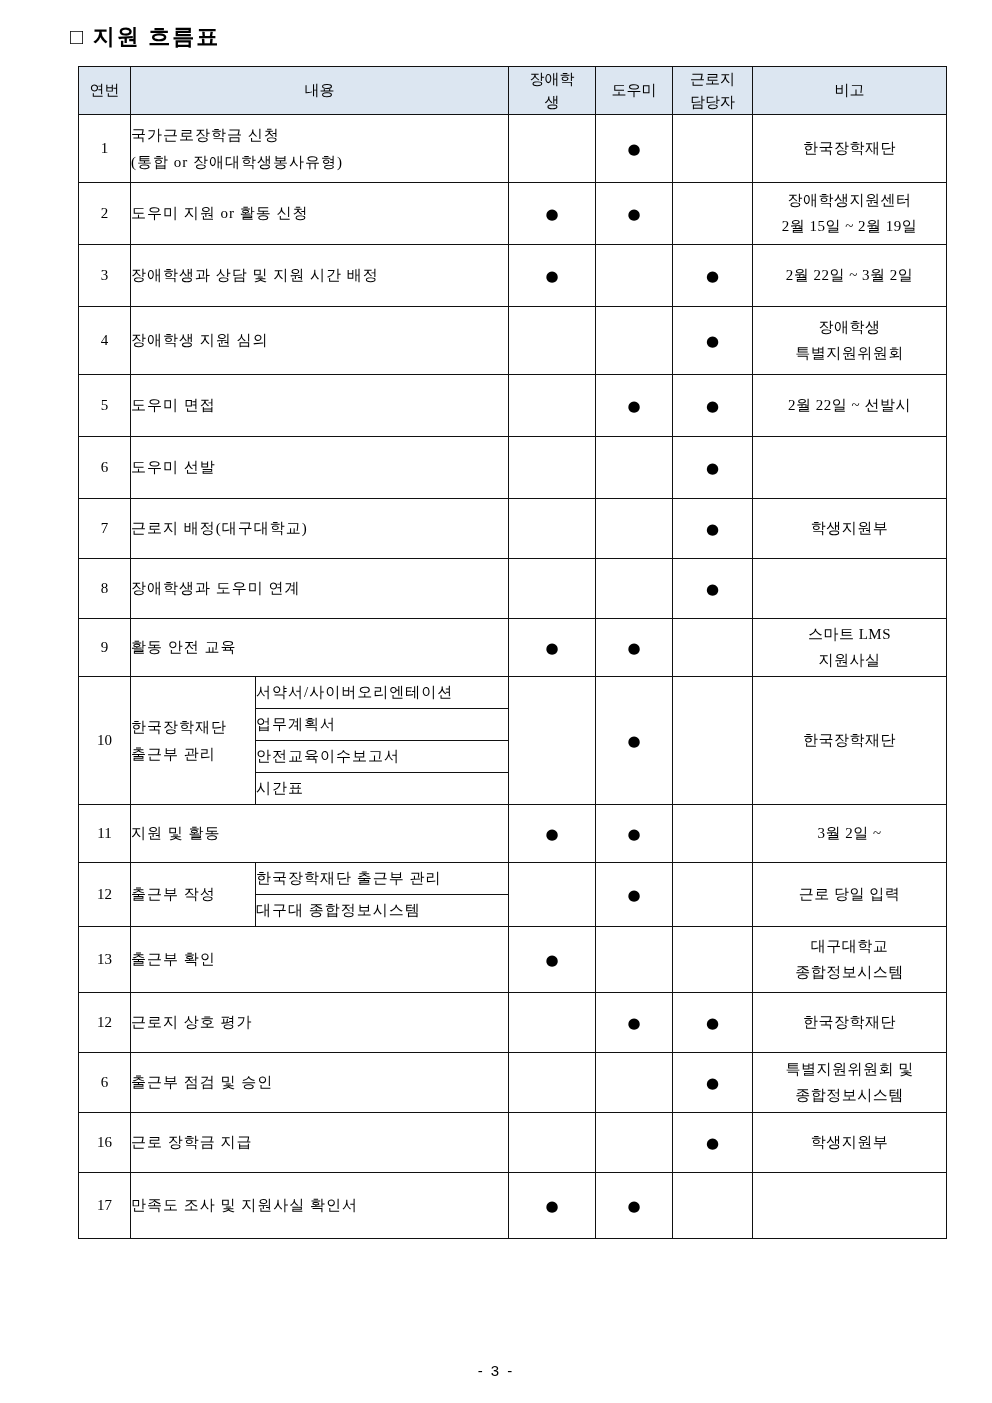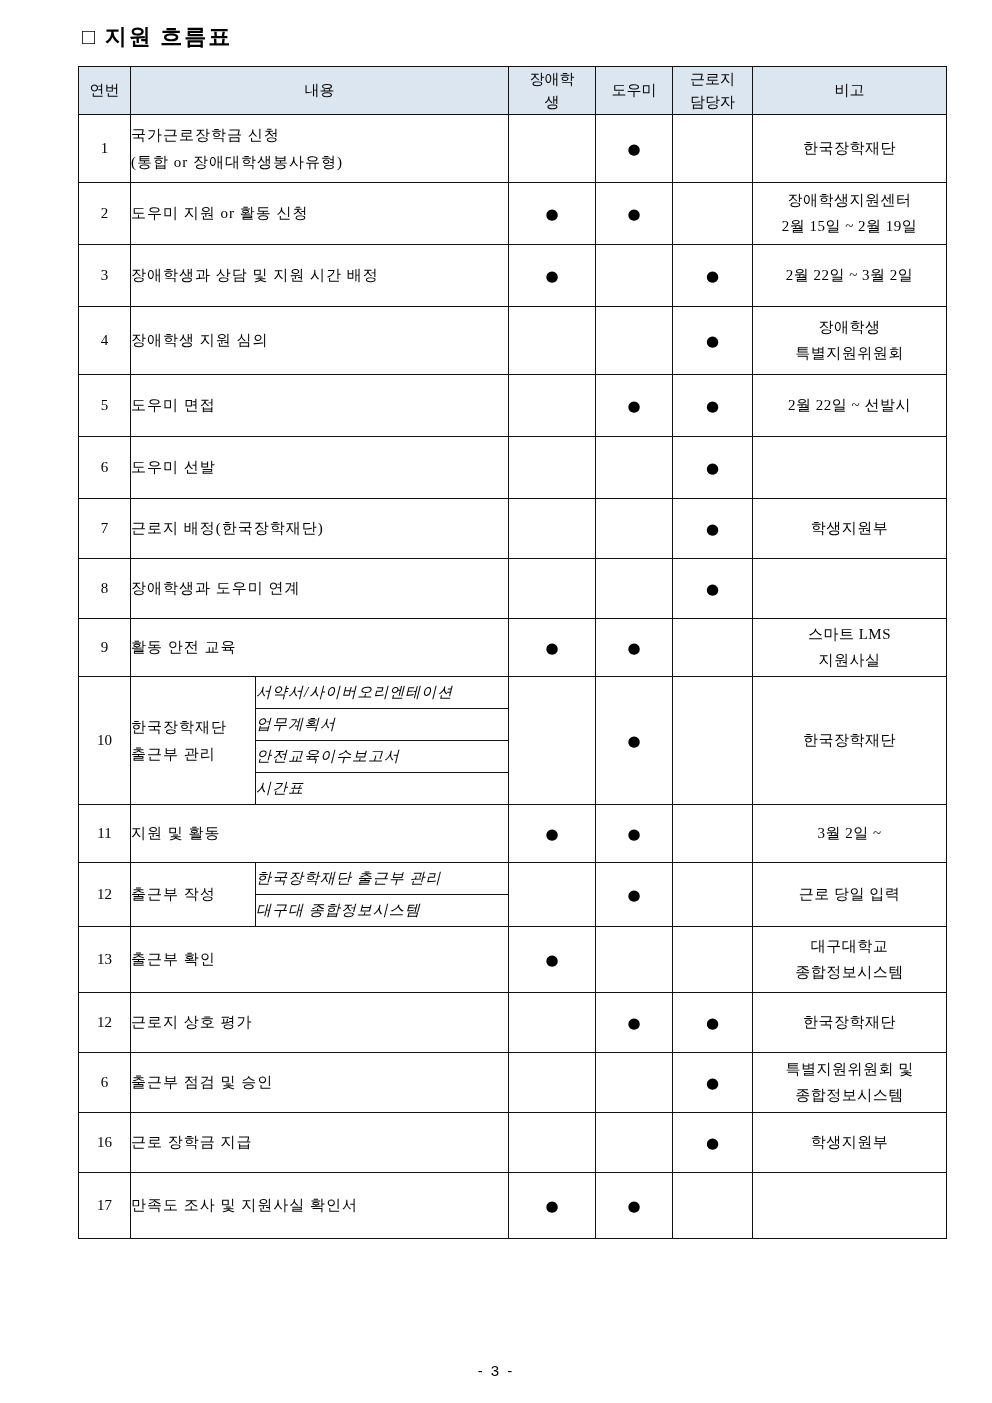--- a/index.html
+++ b/index.html
@@ -5,21 +5,21 @@
   html, body { margin: 0; padding: 0; }
   body {
     width: 992px; height: 1403px;
     background: #ffffff;
     font-family: "Liberation Serif", "DejaVu Serif", serif;
     color: #000;
   }
   .page { position: relative; width: 992px; height: 1403px; overflow: hidden; }
 
   .doc-title {
-    position: absolute; left: 82px; top: 22px;
+    position: absolute; left: 70px; top: 22px;
     font-size: 22px; font-weight: bold; letter-spacing: 2px;
     white-space: pre;
   }
 
   table.flow {
     position: absolute; left: 78px; top: 66px;
     border-collapse: collapse;
     table-layout: fixed;
     width: 868px;
   }
@@ -46,21 +46,21 @@
     letter-spacing: 1px;
     margin-top: 25px;
   }
   td.subhead {
     text-align: left; vertical-align: middle;
     padding-left: 8px; white-space: pre-line; line-height: 1.8;
     letter-spacing: 1px;
   }
   td.subitem {
     text-align: left; vertical-align: middle;
-    padding-left: 8px; letter-spacing: 1px; font-style: italic;
+    padding-left: 8px; letter-spacing: 1px;
   }
   td.mark {
     text-align: center; vertical-align: middle;
     font-size: 17px;
     font-family: "DejaVu Sans", sans-serif;
   }
   td.note {
     text-align: center; vertical-align: middle;
     white-space: pre-line; line-height: 1.7;
     letter-spacing: 0.5px;
@@ -154,21 +154,21 @@
       <td class="no">6</td>
       <td class="content" colspan="2">도우미 선발</td>
       <td class="mark"></td>
       <td class="mark"></td>
       <td class="mark">●</td>
       <td class="note"></td>
     </tr>
 
     <tr style="height:60px">
       <td class="no">7</td>
-      <td class="content" colspan="2">근로지 배정(한국장학재단)</td>
+      <td class="content" colspan="2">근로지 배정(대구대학교)</td>
       <td class="mark"></td>
       <td class="mark"></td>
       <td class="mark">●</td>
       <td class="note">학생지원부</td>
     </tr>
 
     <tr style="height:60px">
       <td class="no">8</td>
       <td class="content" colspan="2">장애학생과 도우미 연계</td>
       <td class="mark"></td>

